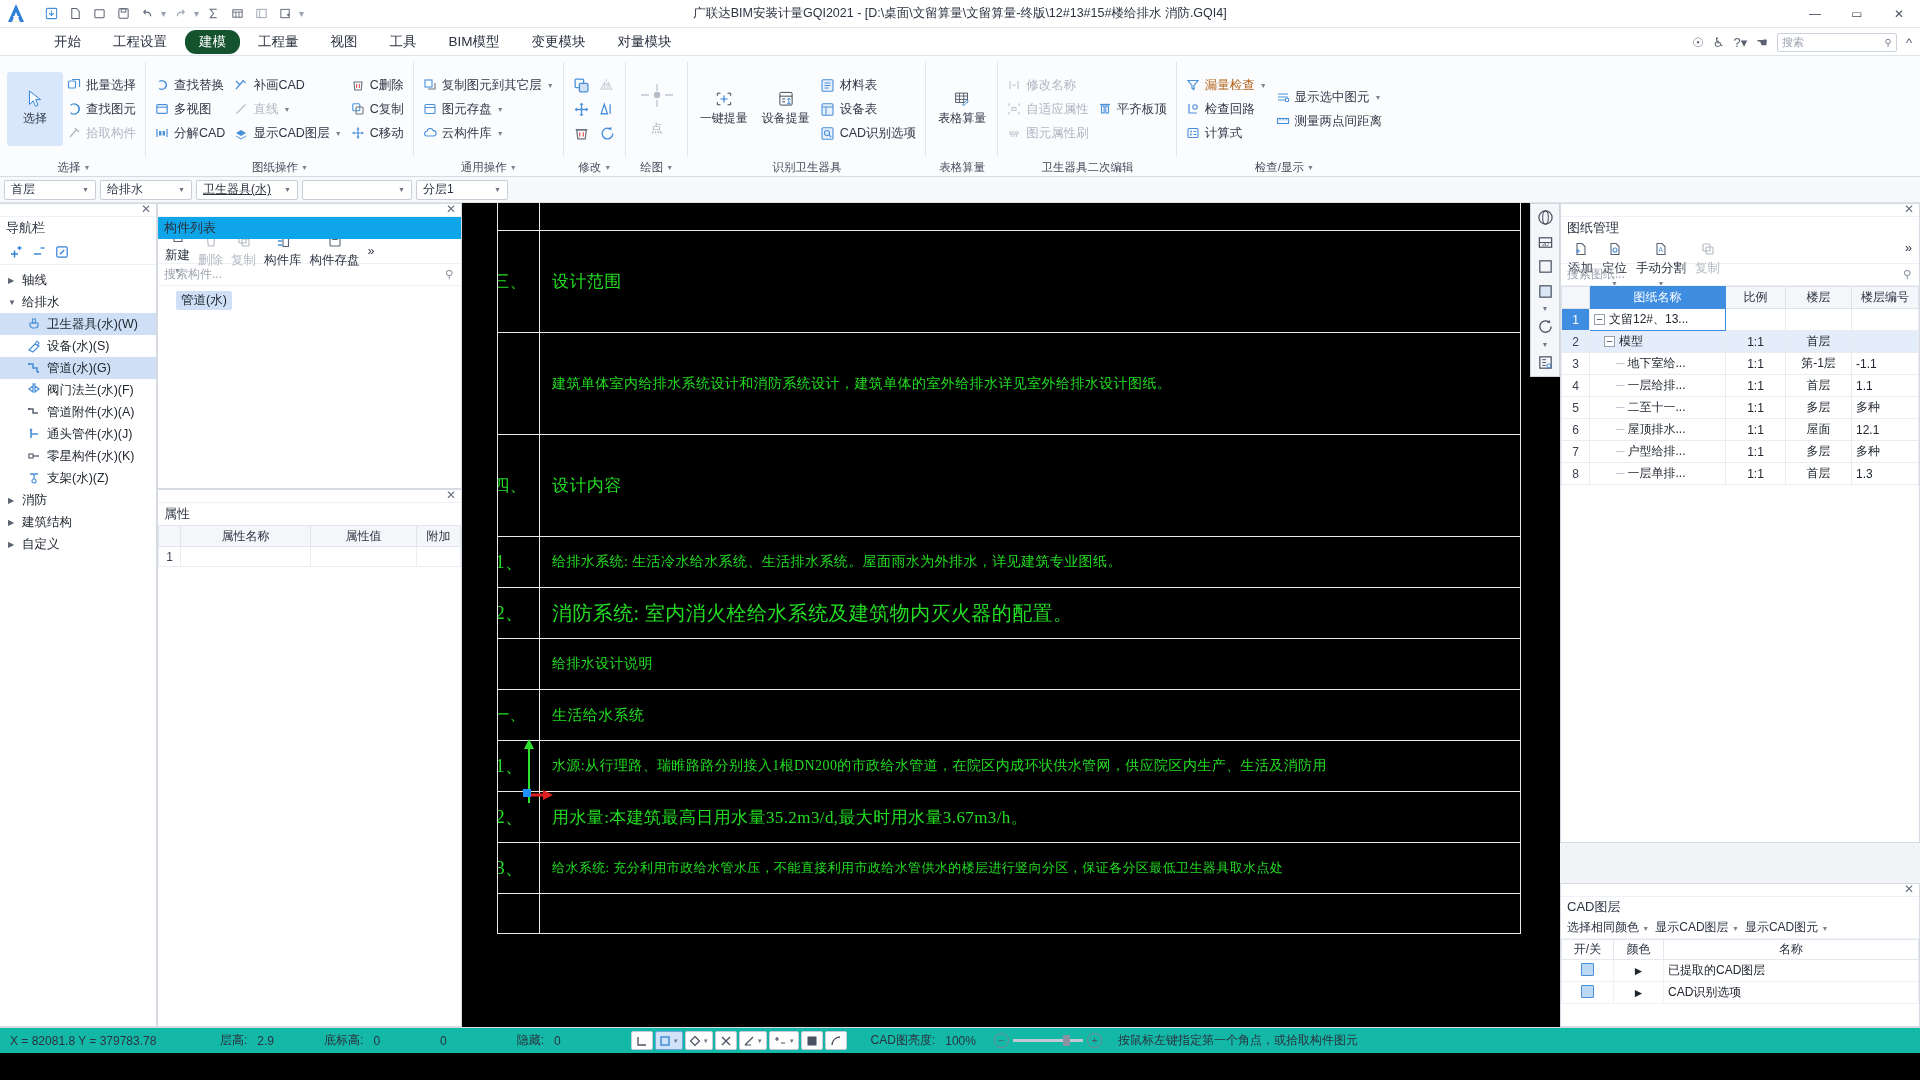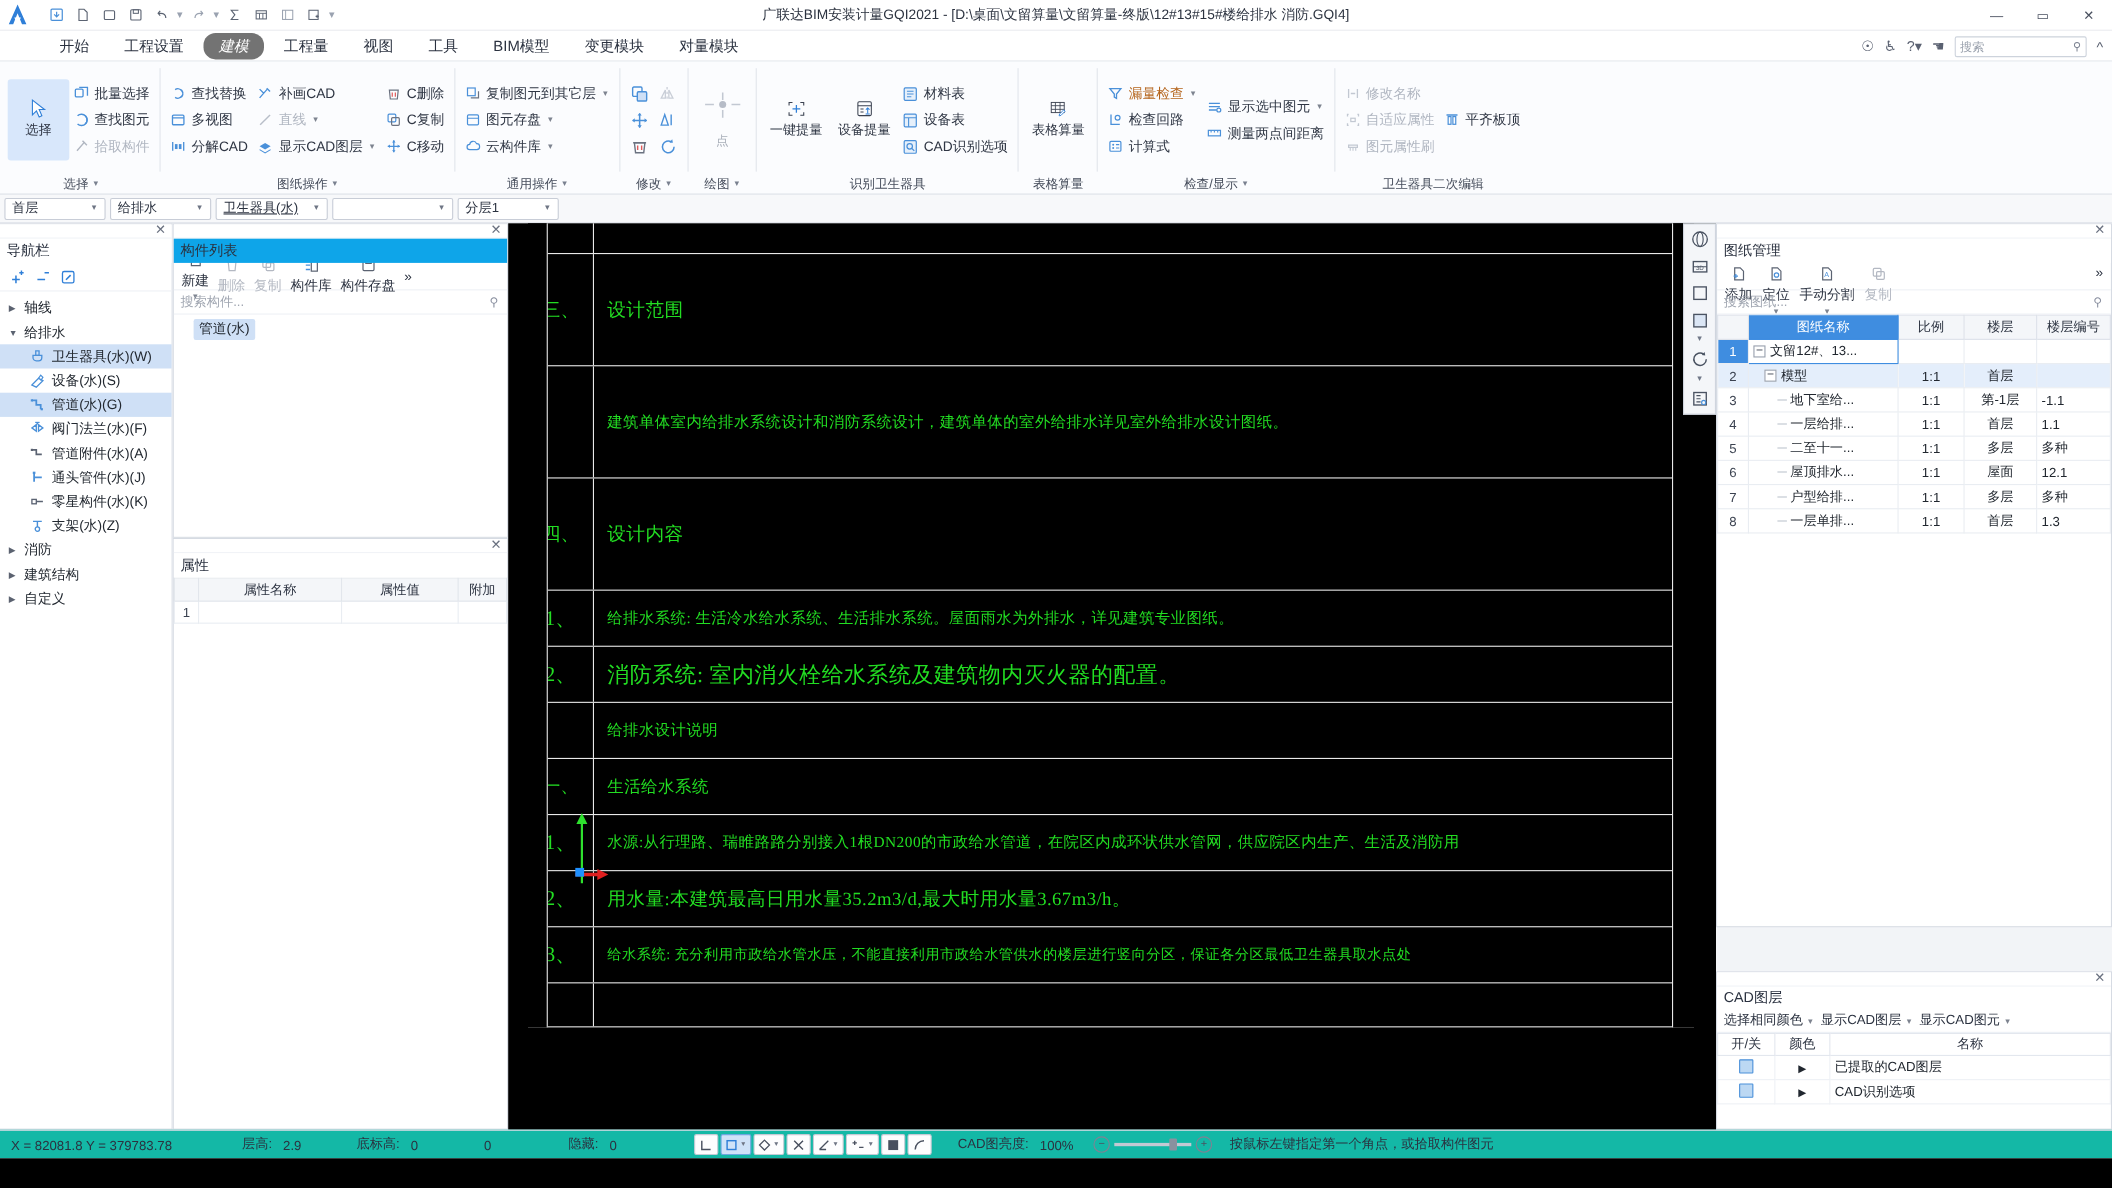--- a/index.html
+++ b/index.html
@@ -40,21 +40,21 @@
   
   .menubar {
     position: absolute; left: 0; top: 28px; width: 1920px; height: 28px;
     background: #ffffff; display: flex; align-items: center;
     padding-left: 40px; border-bottom: 1px solid #dfe3ea;
   }
   .mtab {
     font-size: 13.5px; color: #2b3240; padding: 3px 14px;
     border-radius: 11px; margin-right: 4px; white-space: nowrap;
   }
-  .mtab.active { background: #737373; color: #fff; font-weight: normal; font-style: italic; }
+  .mtab.active { background: #14532d; color: #fff; font-weight: normal; }
   .menu-right {
     position: absolute; right: 8px; top: 0; height: 28px;
     display: flex; align-items: center; gap: 9px;
   }
   .mr-ic { font-size: 13px; color: #5a6171; }
   .searchbox {
     width: 120px; height: 19px; border: 1px solid #cdd3dc; border-radius: 2px;
     background: #fff; display: flex; align-items: center; padding: 0 4px;
     font-size: 11px; color: #9aa1ad; position: relative;
   }
@@ -706,20 +706,68 @@
         </div>
       </div>
       <div class="rgroup-title">
         <span>表格算量</span>
       </div>
     </div>
 
     <div class="rgroup">
       <div class="rgroup-body">
         <div class="col3">
+          <div class="ritem dis">
+            <span class="ic">
+                <svg width="14" height="14" viewBox="0 0 14 14">
+                  <path d="M3 3v8M11 3v8M5 7h4" stroke="#c2c8d2" stroke-width="1.2"></path>
+                </svg>
+              </span>
+            <span>修改名称</span>
+          </div>
+          <div class="ritem dis">
+            <span class="ic">
+                <svg width="14" height="14" viewBox="0 0 14 14">
+                  <path d="M3 2h-1v2M11 2h1v2M3 12h-1v-2M11 12h1v-2" fill="none" stroke="#c2c8d2" stroke-width="1.2"></path>
+                  <rect x="5" y="5.5" width="4" height="3" fill="none" stroke="#c2c8d2" stroke-width="1.1"></rect>
+                </svg>
+              </span>
+            <span>自适应属性</span>
+          </div>
+          <div class="ritem dis">
+            <span class="ic">
+                <svg width="14" height="14" viewBox="0 0 14 14">
+                  <path d="M3 6h8v2H3z" fill="none" stroke="#c2c8d2" stroke-width="1.1"></path>
+                  <path d="M4.5 8v3M7 8v3M9.5 8v3" stroke="#c2c8d2" stroke-width="1"></path>
+                </svg>
+              </span>
+            <span>图元属性刷</span>
+          </div>
+        </div>
+        <div class="col3">
+          <div class="ritem">
+            <span class="ic">
+                <svg width="14" height="14" viewBox="0 0 14 14">
+                  <path d="M2 2.5h10" stroke="#4a90d9" stroke-width="1.3"></path>
+                  <rect x="3.5" y="4" width="2.6" height="7" fill="none" stroke="#4a90d9" stroke-width="1.1"></rect>
+                  <rect x="7.8" y="4" width="2.6" height="7" fill="none" stroke="#4a90d9" stroke-width="1.1"></rect>
+                </svg>
+              </span>
+            <span>平齐板顶</span>
+          </div>
+        </div>
+      </div>
+      <div class="rgroup-title">
+        <span>卫生器具二次编辑</span>
+      </div>
+    </div>
+
+    <div class="rgroup">
+      <div class="rgroup-body">
+        <div class="col3">
           <div class="ritem">
             <span class="ic">
                 <svg width="14" height="14" viewBox="0 0 14 14">
                   <path d="M2 2.5h10L8 7.5v4l-2-1.2V7.5z" fill="none" stroke="#4a90d9" stroke-width="1.2"></path>
                 </svg>
               </span>
             <span style="color:#b5651d">漏量检查</span>
             <span class="caret">▼</span>
           </div>
           <div class="ritem">
@@ -761,68 +809,20 @@
                   <path d="M4 4.5v2M7 4.5v2M10 4.5v2" stroke="#4a90d9" stroke-width="1"></path>
                 </svg>
               </span>
             <span>测量两点间距离</span>
           </div>
         </div>
       </div>
       <div class="rgroup-title">
         <span>检查/显示</span>
         <span class="caret">▼</span>
-      </div>
-    </div>
-
-    <div class="rgroup">
-      <div class="rgroup-body">
-        <div class="col3">
-          <div class="ritem dis">
-            <span class="ic">
-                <svg width="14" height="14" viewBox="0 0 14 14">
-                  <path d="M3 3v8M11 3v8M5 7h4" stroke="#c2c8d2" stroke-width="1.2"></path>
-                </svg>
-              </span>
-            <span>修改名称</span>
-          </div>
-          <div class="ritem dis">
-            <span class="ic">
-                <svg width="14" height="14" viewBox="0 0 14 14">
-                  <path d="M3 2h-1v2M11 2h1v2M3 12h-1v-2M11 12h1v-2" fill="none" stroke="#c2c8d2" stroke-width="1.2"></path>
-                  <rect x="5" y="5.5" width="4" height="3" fill="none" stroke="#c2c8d2" stroke-width="1.1"></rect>
-                </svg>
-              </span>
-            <span>自适应属性</span>
-          </div>
-          <div class="ritem dis">
-            <span class="ic">
-                <svg width="14" height="14" viewBox="0 0 14 14">
-                  <path d="M3 6h8v2H3z" fill="none" stroke="#c2c8d2" stroke-width="1.1"></path>
-                  <path d="M4.5 8v3M7 8v3M9.5 8v3" stroke="#c2c8d2" stroke-width="1"></path>
-                </svg>
-              </span>
-            <span>图元属性刷</span>
-          </div>
-        </div>
-        <div class="col3">
-          <div class="ritem">
-            <span class="ic">
-                <svg width="14" height="14" viewBox="0 0 14 14">
-                  <path d="M2 2.5h10" stroke="#4a90d9" stroke-width="1.3"></path>
-                  <rect x="3.5" y="4" width="2.6" height="7" fill="none" stroke="#4a90d9" stroke-width="1.1"></rect>
-                  <rect x="7.8" y="4" width="2.6" height="7" fill="none" stroke="#4a90d9" stroke-width="1.1"></rect>
-                </svg>
-              </span>
-            <span>平齐板顶</span>
-          </div>
-        </div>
-      </div>
-      <div class="rgroup-title">
-        <span>卫生器具二次编辑</span>
       </div>
     </div>
   </div>
 
   <div class="selbar">
     <div class="combo" style="width:92px">
       <span class="cv">首层</span>
       <span class="carr">▼</span>
     </div>
     <div class="combo" style="width:92px">

